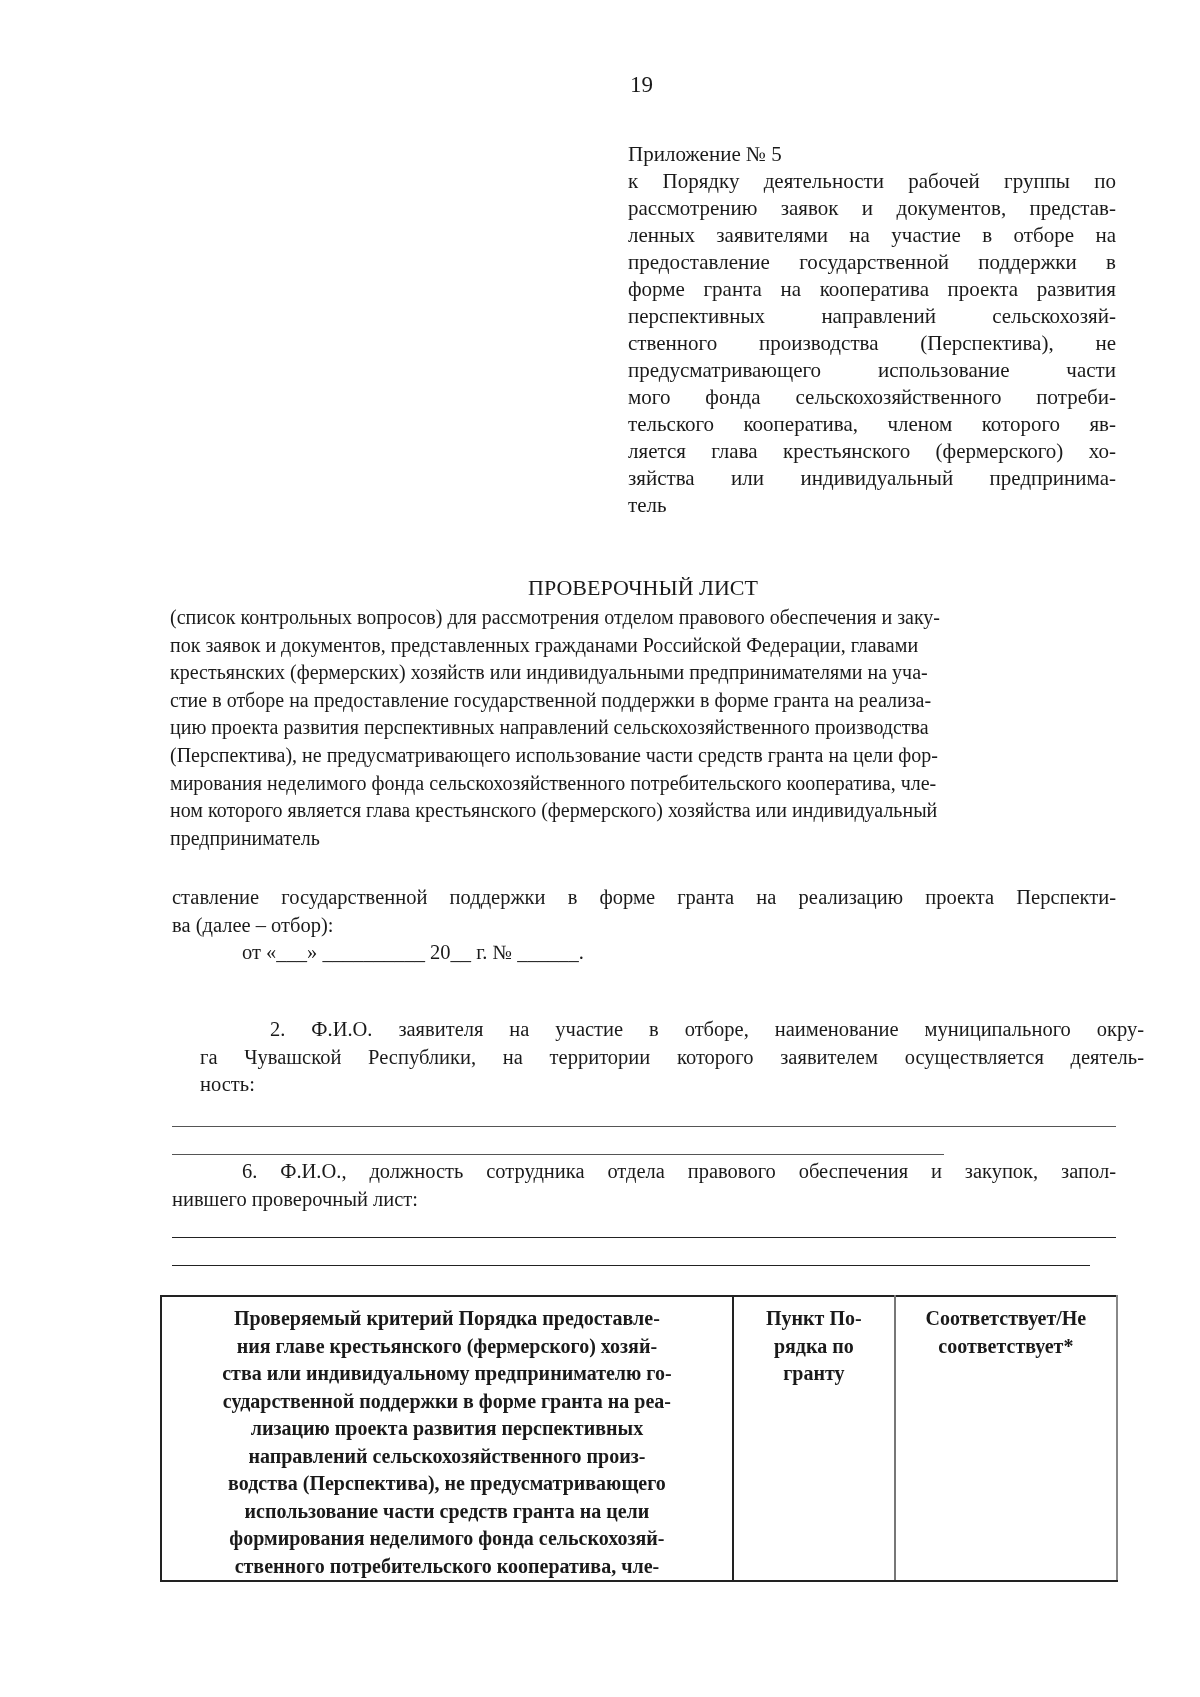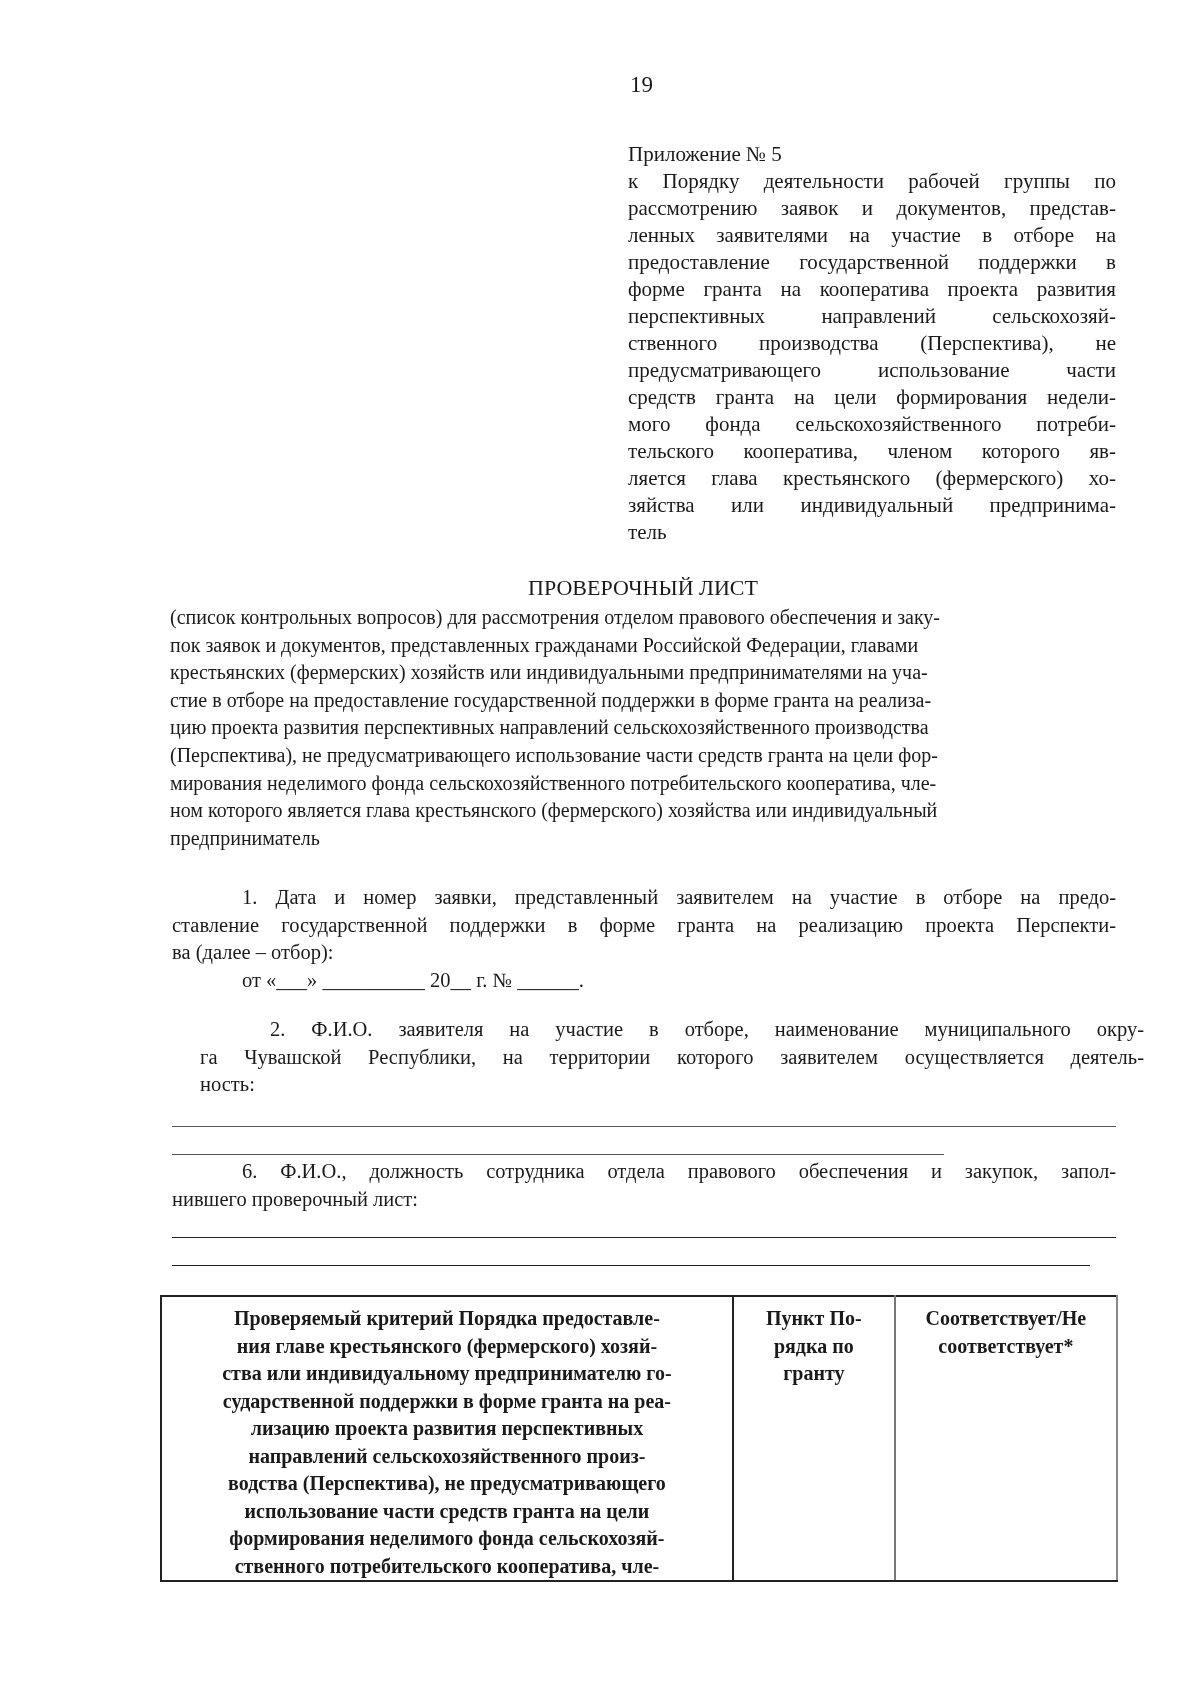--- a/index.html
+++ b/index.html
@@ -36,21 +36,20 @@
 <div class="abs annex">
   <span class="line first">Приложение № 5</span>
   <span class="line">к Порядку деятельности рабочей группы по</span>
   <span class="line">рассмотрению заявок и документов, представ-</span>
   <span class="line">ленных заявителями на участие в отборе на</span>
   <span class="line">предоставление государственной поддержки в</span>
   <span class="line">форме гранта на кооператива проекта развития</span>
   <span class="line">перспективных направлений сельскохозяй-</span>
   <span class="line">ственного производства (Перспектива), не</span>
   <span class="line">предусматривающего использование части</span>
-  <span class="line">средств гранта на цели формирования недели-</span>
   <span class="line">мого фонда сельскохозяйственного потреби-</span>
   <span class="line">тельского кооператива, членом которого яв-</span>
   <span class="line">ляется глава крестьянского (фермерского) хо-</span>
   <span class="line">зяйства или индивидуальный предпринима-</span>
   <span class="line last">тель</span>
 </div>
 
 <div class="abs title">ПРОВЕРОЧНЫЙ ЛИСТ</div>
 
 <div class="abs subtitle">
@@ -59,21 +58,20 @@
   <span>крестьянских (фермерских) хозяйств или индивидуальными предпринимателями на уча-</span>
   <span>стие в отборе на предоставление государственной поддержки в форме гранта на реализа-</span>
   <span>цию проекта развития перспективных направлений сельскохозяйственного производства</span>
   <span>(Перспектива), не предусматривающего использование части средств гранта на цели фор-</span>
   <span>мирования неделимого фонда сельскохозяйственного потребительского кооператива, чле-</span>
   <span>ном которого является глава крестьянского (фермерского) хозяйства или индивидуальный</span>
   <span>предприниматель</span>
 </div>
 
 <div class="abs para" style="top:884px;">
-  <span class="line indent">1. Дата и номер заявки, представленный заявителем на участие в отборе на предо-</span>
   <span class="line">ставление государственной поддержки в форме гранта на реализацию проекта Перспекти-</span>
   <span class="line last">ва (далее –  отбор):</span>
   <span class="line last indent">от «___» __________ 20__ г. № ______.</span>
 </div>
 
 <div class="abs para" style="top:1016px;margin-left:28px;">
   <span class="line indent">2.        Ф.И.О. заявителя на участие в отборе, наименование муниципального окру-</span>
   <span class="line">га Чувашской Республики, на территории которого заявителем осуществляется деятель-</span>
   <span class="line last">ность:</span>
 </div>

